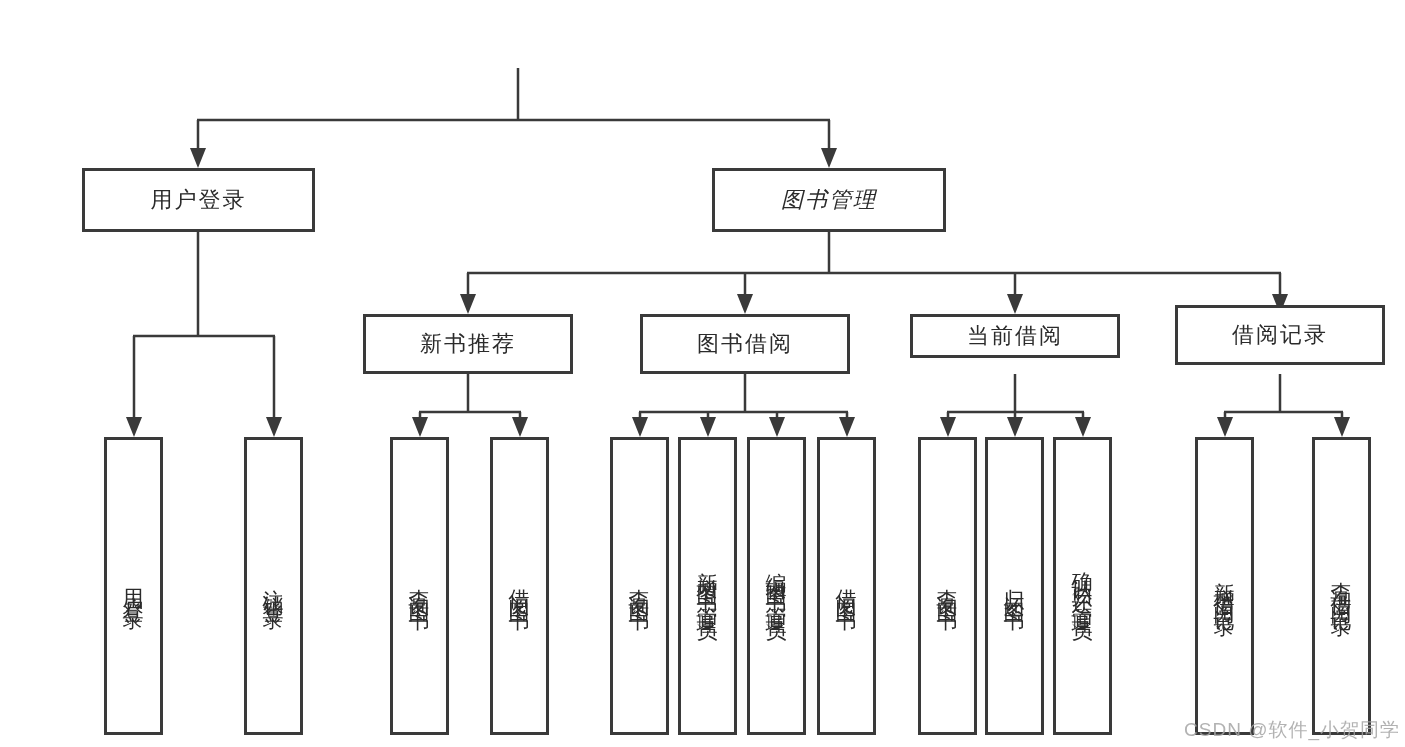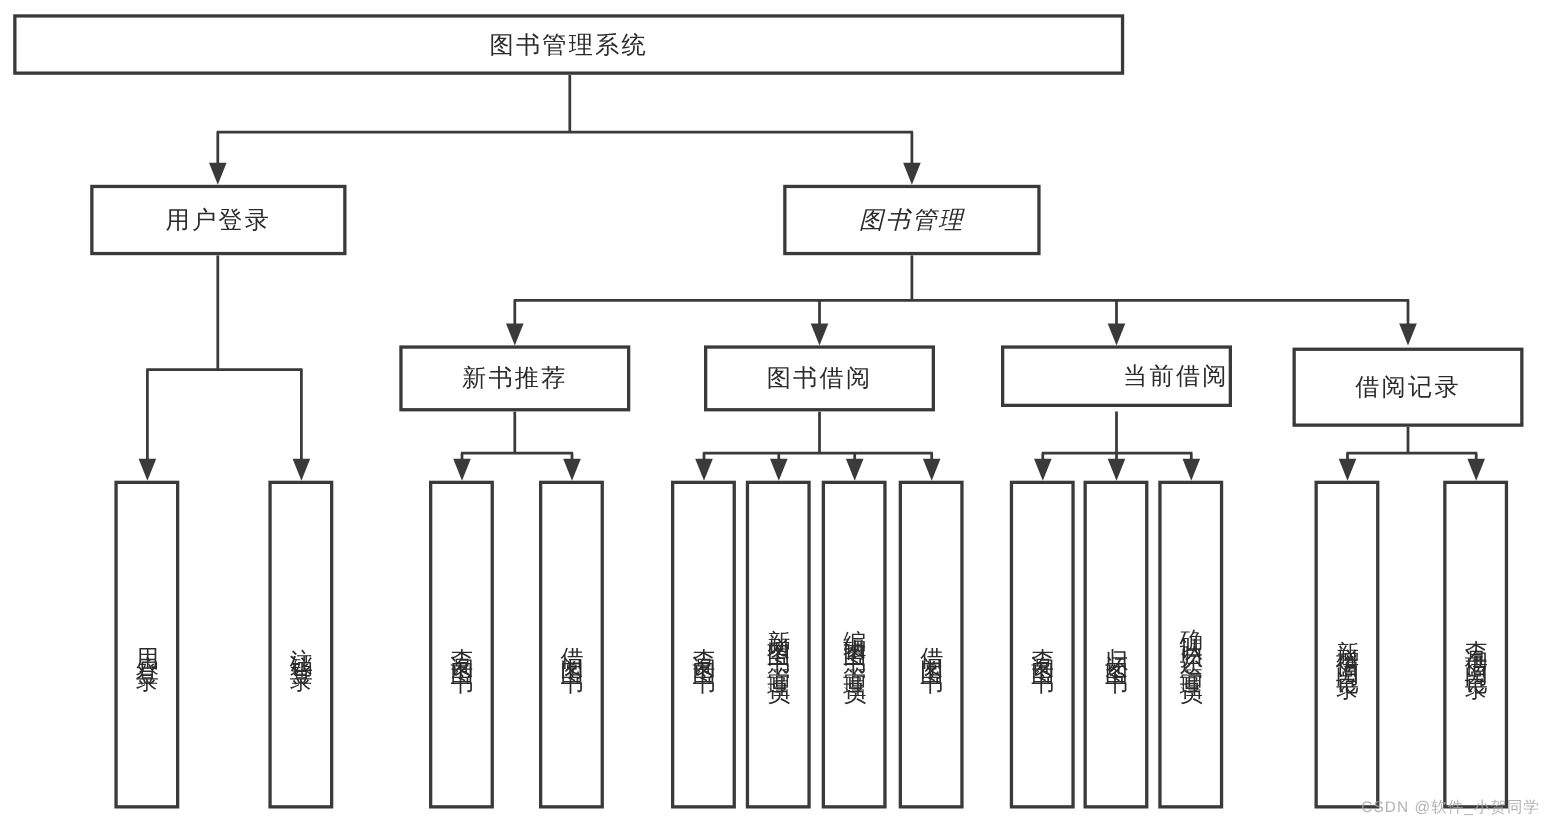--- a/index.html
+++ b/index.html
@@ -35,22 +35,22 @@
   .node-h {
     font-size: 22px;
     letter-spacing: 2px;
     white-space: nowrap;
   }
   .node-root   { left: 12px;   top: 13px;  width: 1010px; height: 55px; }
   .node-l2a    { left: 82px;   top: 168px; width: 233px;  height: 64px; }
   .node-l2b    { left: 712px;  top: 168px; width: 234px;  height: 64px; font-style: italic; }
   .node-l3a    { left: 363px;  top: 314px; width: 210px;  height: 60px; }
   .node-l3b    { left: 640px;  top: 314px; width: 210px;  height: 60px; }
-  .node-l3c    { left: 910px;  top: 314px; width: 210px;  height: 56px; justify-content: flex-end; }
-  .node-l3d    { left: 1175px; top: 316px; width: 210px;  height: 72px; }
+  .node-l3c    { left: 910px;  top: 314px; width: 210px;  height: 44px; }
+  .node-l3d    { left: 1175px; top: 305px; width: 210px;  height: 60px; }
   .leaf {
     top: 437px;
     width: 59px;
     height: 298px;
   }
   .leaf span {
     writing-mode: vertical-rl;
     text-orientation: mixed;
     font-size: 21px;
     letter-spacing: 7px;
@@ -67,21 +67,21 @@
   .leaf-8  { left: 817px; }
   .leaf-9  { left: 918px; }
   .leaf-10 { left: 985px; }
   .leaf-11 { left: 1053px; }
   .leaf-12 { left: 1195px; }
   .leaf-13 { left: 1312px; }
   .watermark {
     position: absolute;
     right: 5px;
     bottom: 4px;
-    font-size: 14px;
+    font-size: 19px;
     letter-spacing: 1px;
     color: rgba(165,165,165,0.85);
     z-index: 10;
     white-space: nowrap;
   }
 </style>
 </head>
 <body>
 
 <div class="stage">
@@ -122,23 +122,20 @@
       <polygon points="769,417 785,417 777,437"></polygon>
       <polygon points="839,417 855,417 847,437"></polygon>
       <polygon points="940,417 956,417 948,437"></polygon>
       <polygon points="1007,417 1023,417 1015,437"></polygon>
       <polygon points="1075,417 1091,417 1083,437"></polygon>
       <polygon points="1217,417 1233,417 1225,437"></polygon>
       <polygon points="1334,417 1350,417 1342,437"></polygon>
     </g>
   </svg>
 
-  <div class="node node-root node-h">
-    <span>图书管理系统</span>
-  </div>
 
   <div class="node node-l2a node-h">
     <span>用户登录</span>
   </div>
   <div class="node node-l2b node-h">
     <span>图书管理</span>
   </div>
 
   <div class="node node-l3b node-h">
     <span>图书借阅</span>

